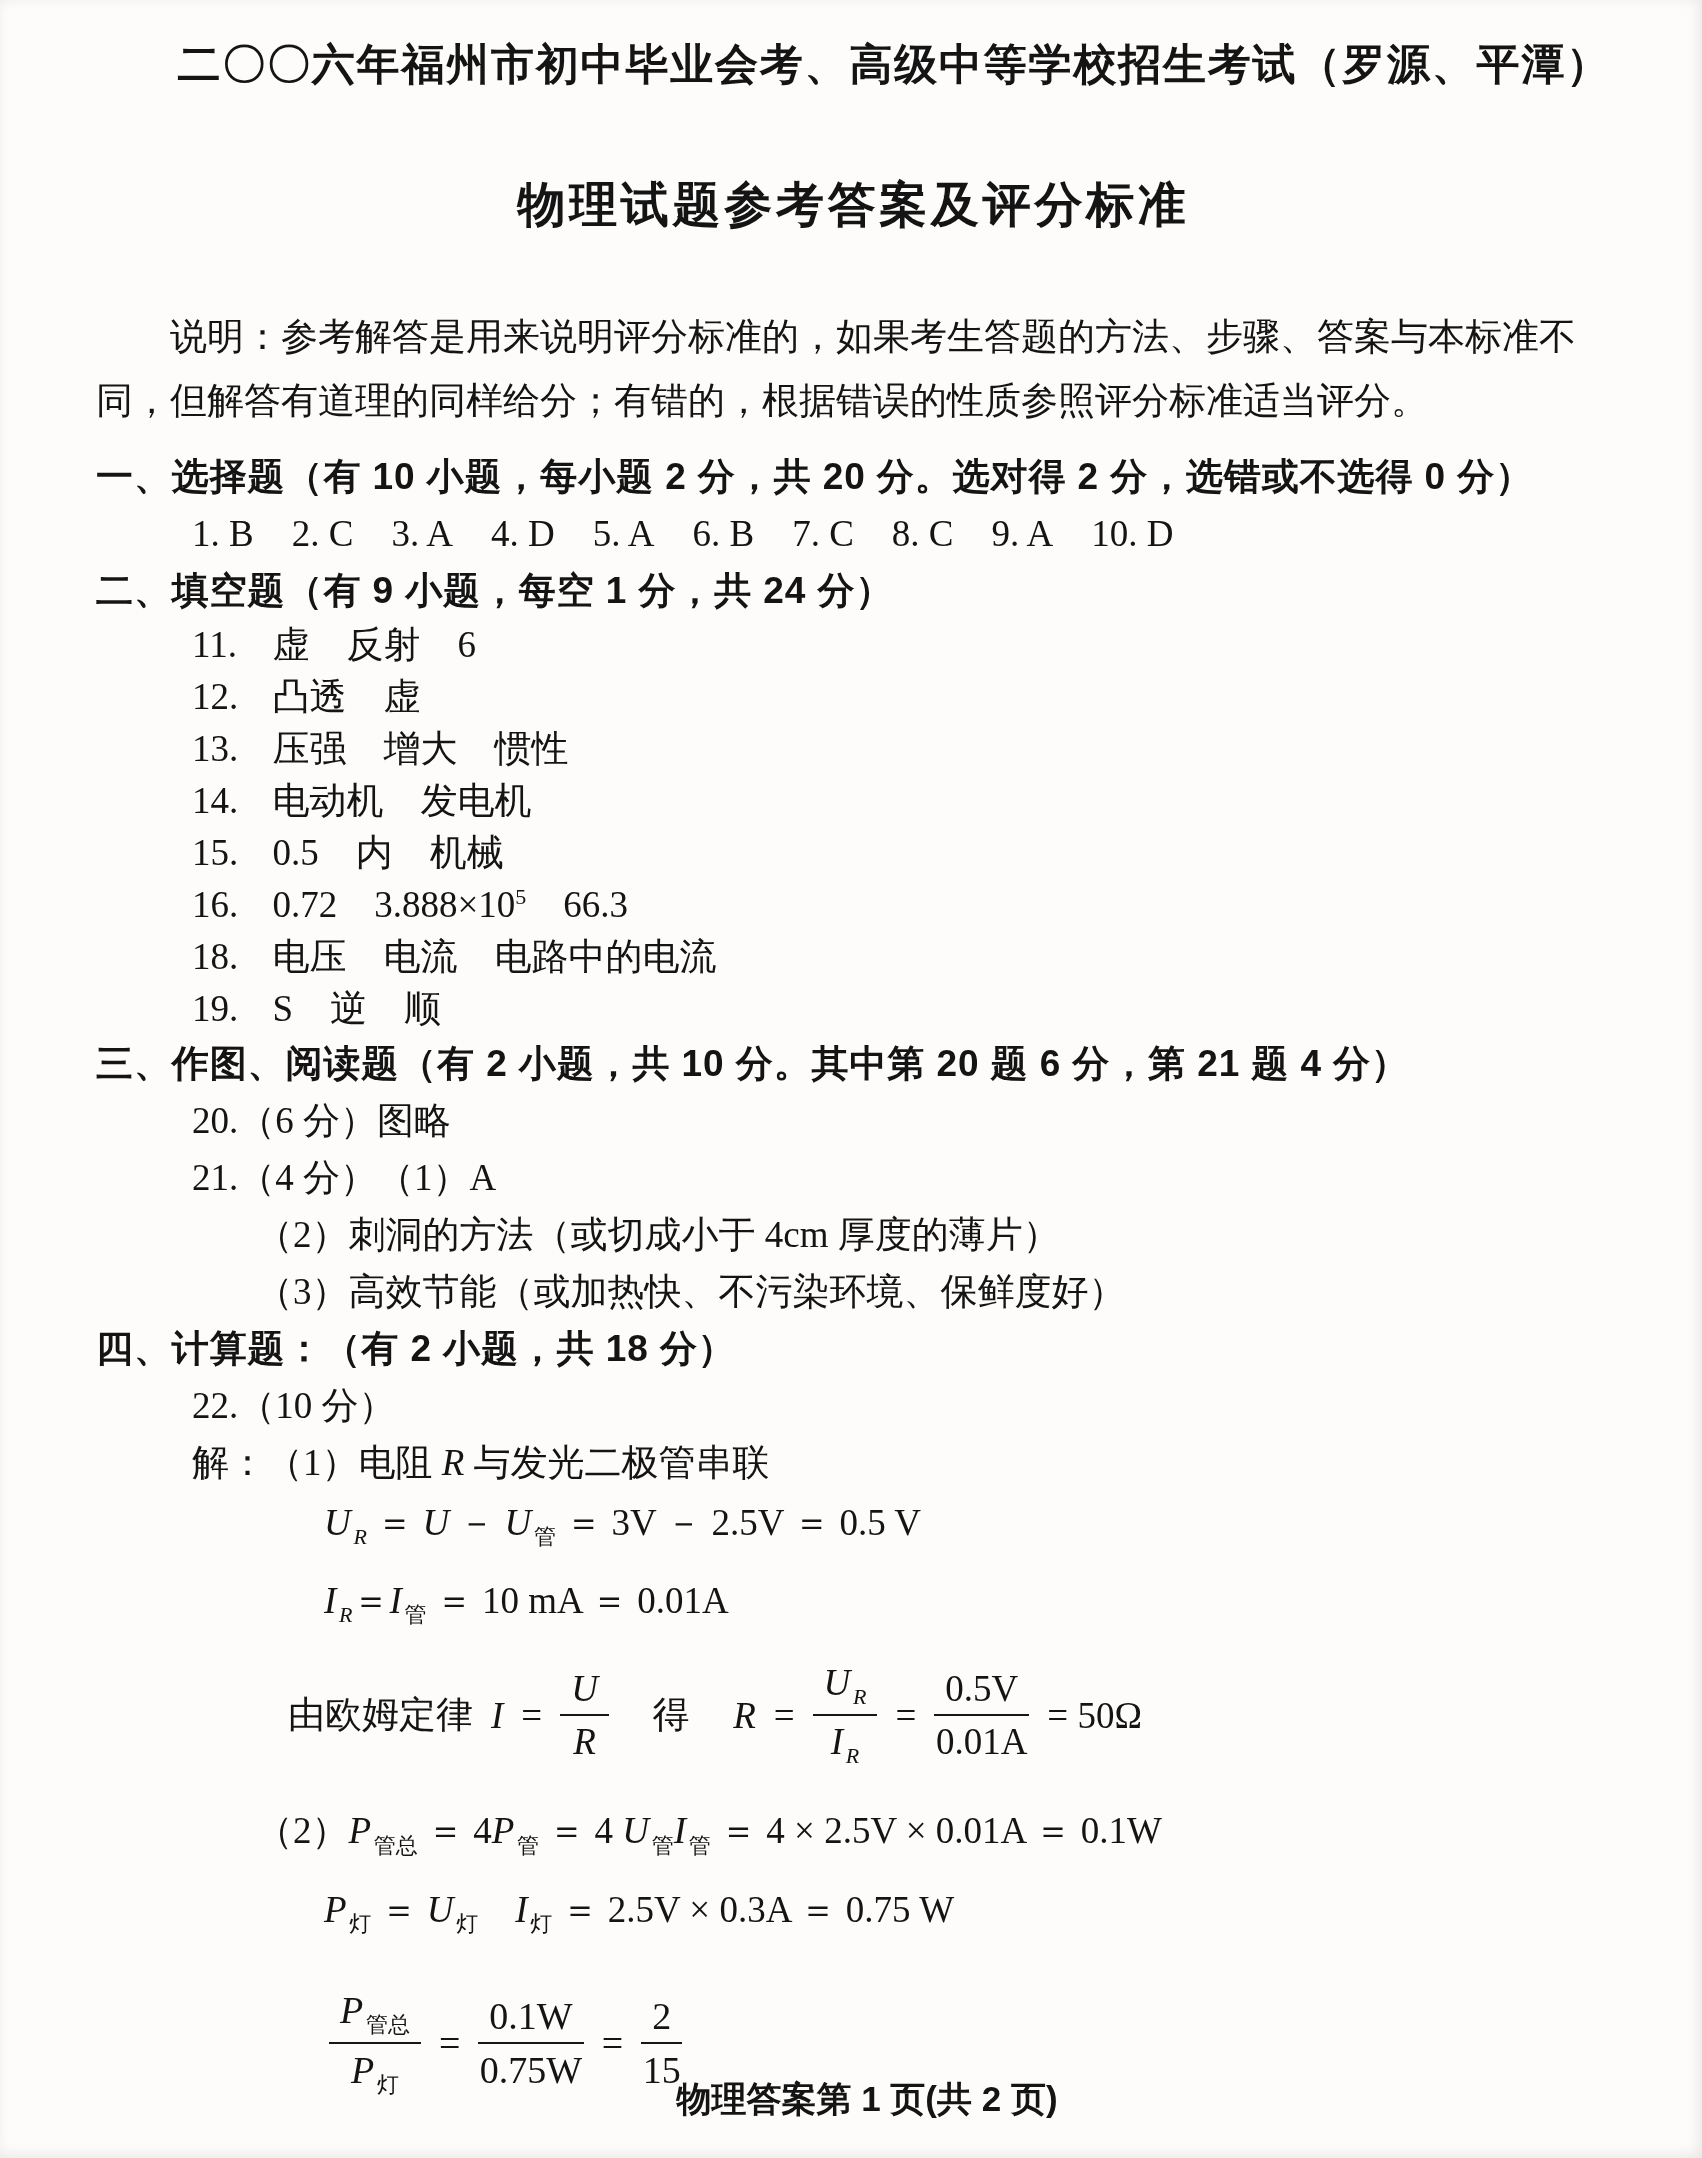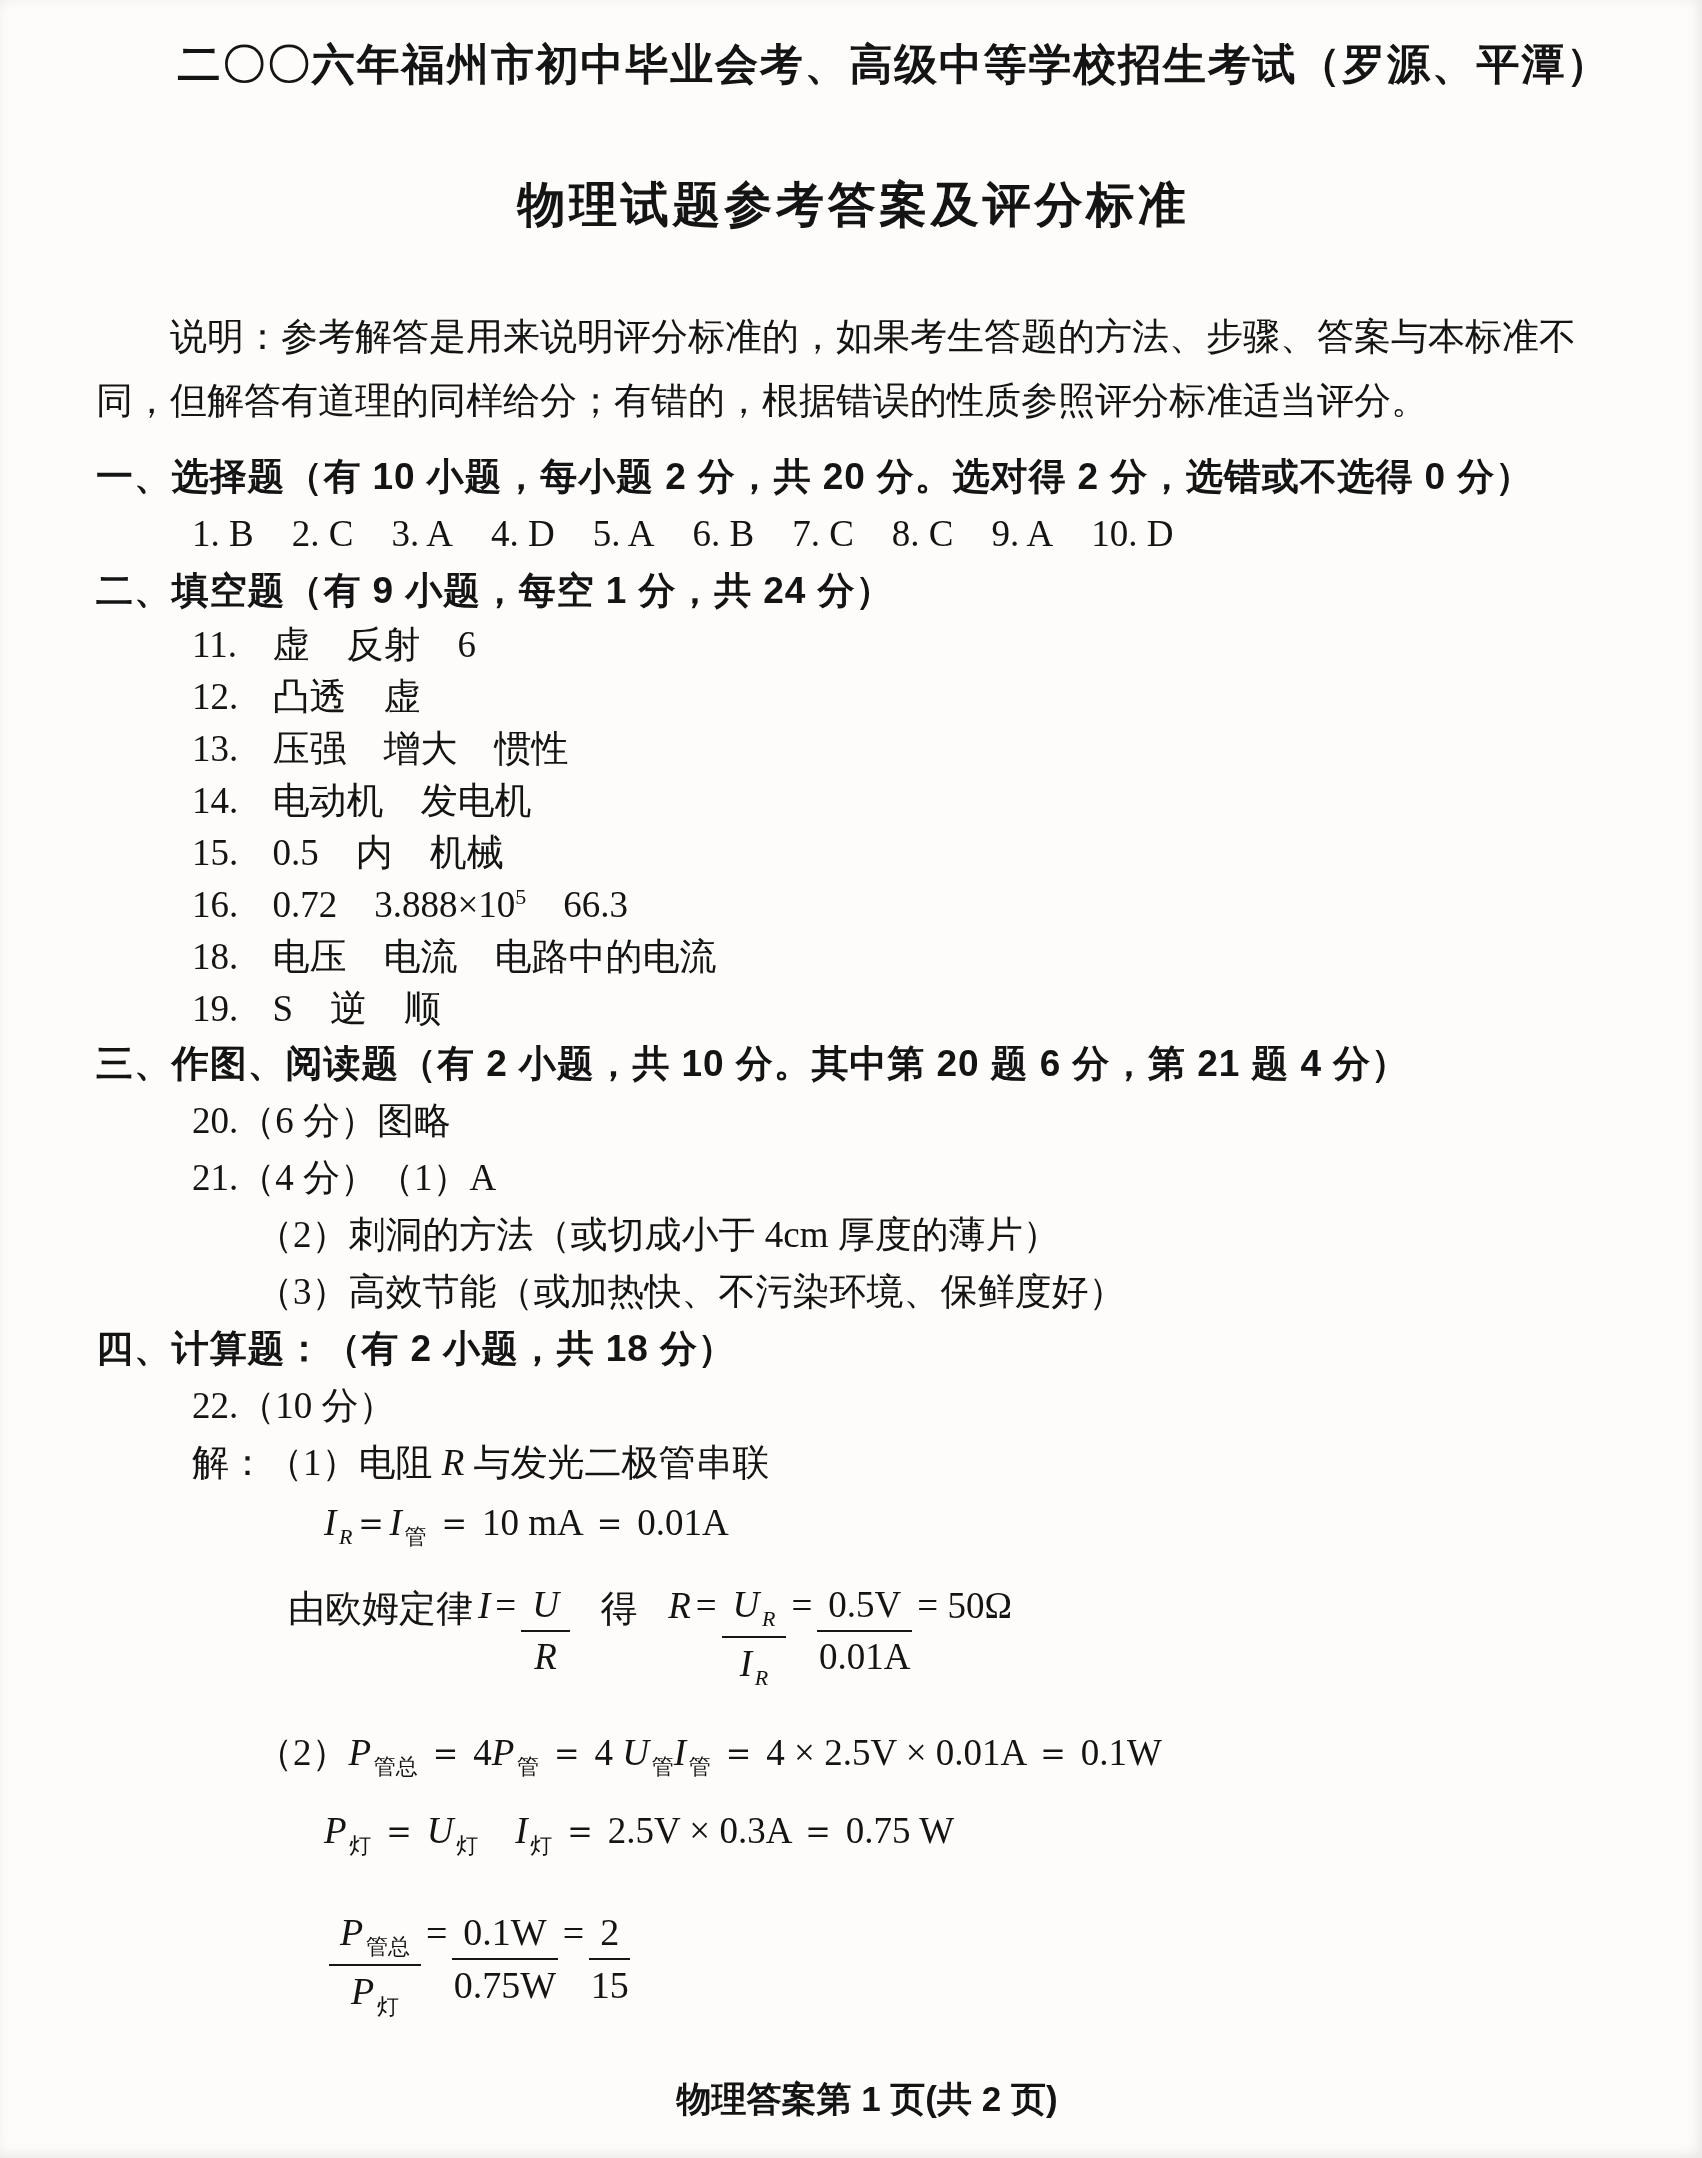--- a/index.html
+++ b/index.html
@@ -48,21 +48,21 @@
   .fill-item { line-height:52px; }
   .fill-item .num { display:inline-block; min-width:64px; }
   .fill-item .txt { margin-left:16.4px; }
   sup.sup { font-size:22px; vertical-align:super; line-height:0; }
   
   .v { font-style:italic; }
   .sub { font-size:22px; vertical-align:-9.1px; margin-left:2.7px; font-style:normal; }
   .sub.v { font-style:italic; }
   .eq { line-height:64px; }
   .formula-row {
-    display:flex; align-items:flex-start; gap:5px;
+    display:flex; align-items:center; gap:18px;
     font-size:37px;
   }
   .frac { display:inline-flex; flex-direction:column; align-items:center; line-height:1.12; }
   .frac .num { border-bottom:2.7px solid #161616; padding:0 11px 4.6px; display:block; text-align:center; }
   .frac .den { padding-top:4.6px; display:block; text-align:center; }
   .mid-gap { margin:0 25.6px; }
   .ohm-block { margin-top:14.6px; margin-left:192px; }
   .p2-line { margin-top:31px; }
   .ratio-block { margin-top:33px; margin-left:233px; font-size:38px; }
   .page-footer {
@@ -133,20 +133,23 @@
   <div class="line indent-2">（2）刺洞的方法（或切成小于 4cm 厚度的薄片）</div>
   <div class="line indent-2">（3）高效节能（或加热快、不污染环境、保鲜度好）</div>
 
   <div class="line sec-heading">四、计算题：（有 2 小题，共 18 分）</div>
   <div class="line indent-1">22.（10 分）</div>
 
   <div class="line indent-1">
     <span>解：（1）电阻 </span><span class="v">R</span><span> 与发光二极管串联</span>
   </div>
 
+  <div class="line eq indent-3">
+    <span class="v">U</span><span class="sub v">R</span><span> ＝ </span><span class="v">U</span><span> － </span><span class="v">U</span><span class="sub">管</span><span> ＝ 3V － 2.5V ＝ 0.5 V</span>
+  </div>
 
   <div class="line eq indent-3">
     <span class="v">I</span><span class="sub v">R</span><span>＝</span><span class="v">I</span><span class="sub">管</span><span> ＝ 10 mA ＝ 0.01A</span>
   </div>
 
   <div class="formula-row ohm-block">
     <span>由欧姆定律</span>
     <span class="v">I</span>
     <span>=</span>
     <span class="frac">

